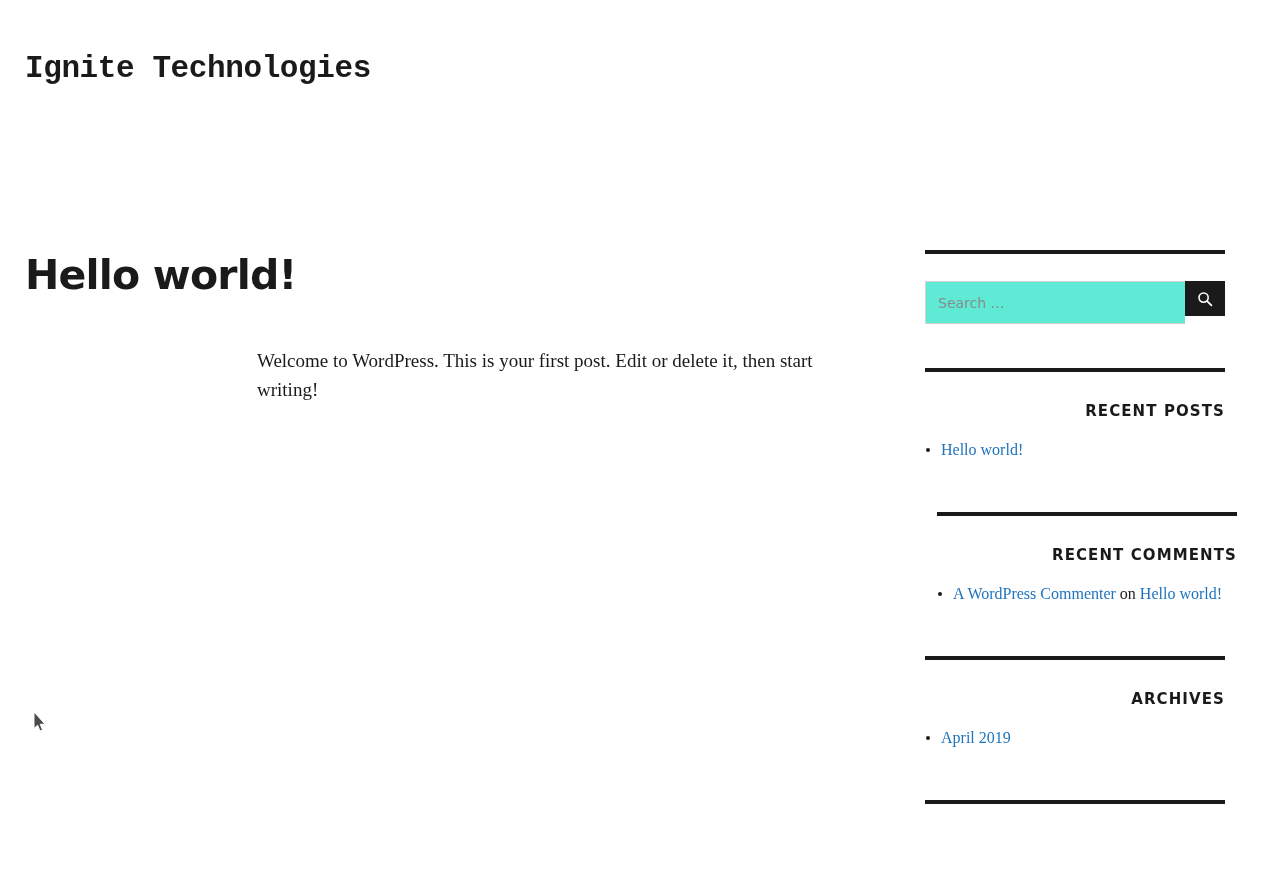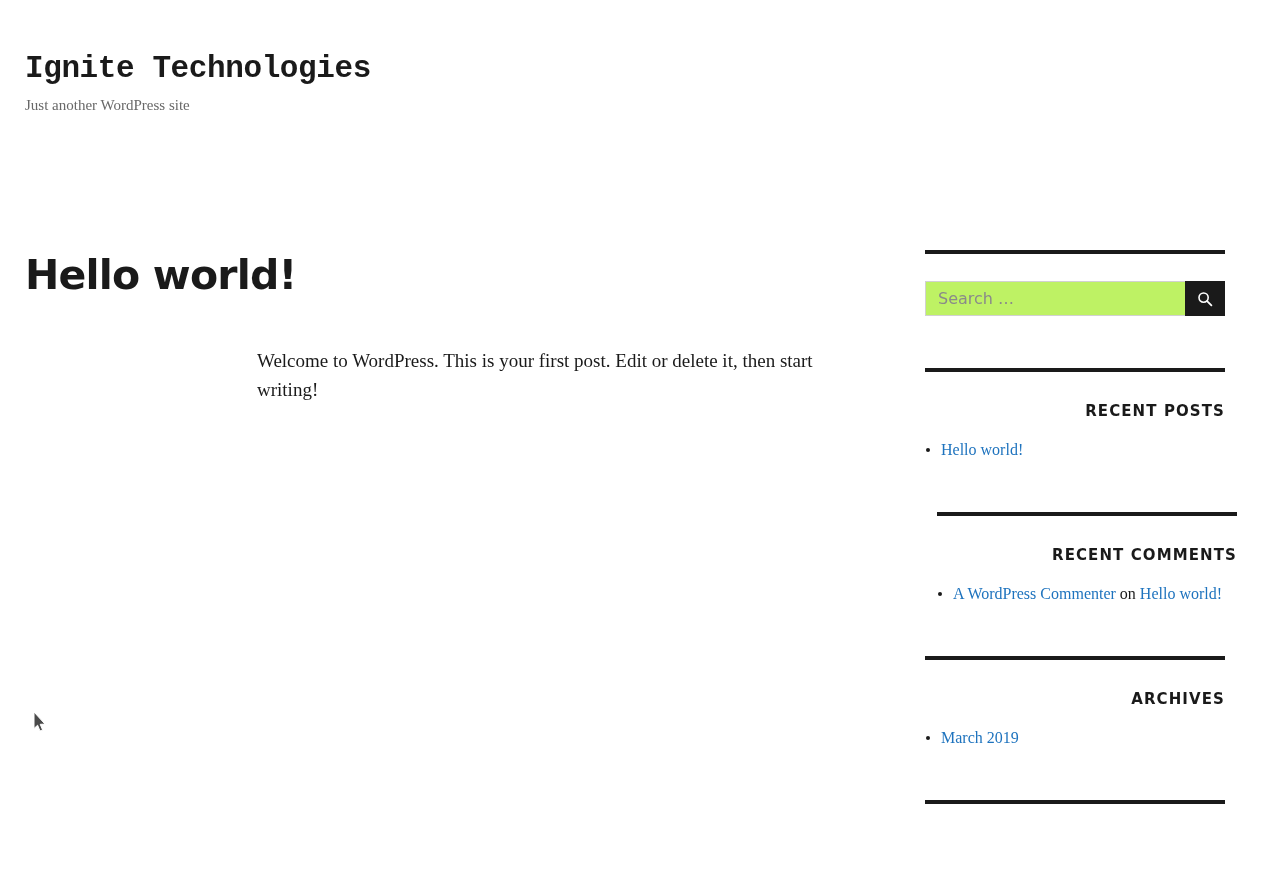--- a/index.html
+++ b/index.html
@@ -152,26 +152,26 @@
   .sep-on { color: #1a1a1a; }
 
   
   #search-form {
     display: flex;
     width: 300px;
     height: 35px;
   }
   #search-input {
     flex: 1;
-    height: 35px;
+    height: 43px;
     border: 1px solid #d1d1d1;
     border-right: none;
-    background: #bef264;
-    font-family: "DejaVu Sans", sans-serif;
-    font-size: 16px;
+    background: #5eead4;
+    font-family: "DejaVu Sans", sans-serif;
+    font-size: 14px;
     color: #686868;
     padding: 0 12px;
     outline: none;
   }
   #search-input::placeholder { color: #8a8a8a; }
   #search-submit {
     width: 40px;
     height: 35px;
     background: #1a1a1a;
     border: none;
@@ -204,21 +204,20 @@
     width: 14px;
     height: 22px;
     pointer-events: none;
   }
 </style>
 </head>
 <body>
 
 <header id="site-header">
   <h1 id="site-title">Ignite Technologies</h1>
-  <p id="site-description">Just another WordPress site</p>
 </header>
 
 <main id="content-area">
   <h2 id="post-title">Hello world!</h2>
 
   <div id="post-body-row">
 
     <div id="post-entry">
       <p>Welcome to WordPress. This is your first post. Edit or delete it, then start writing!</p>
     </div>
@@ -260,21 +259,21 @@
         <a href="#">A WordPress Commenter</a><span class="sep-on"> </span><span class="sep-on">on</span><span class="sep-on"> </span><a href="#">Hello world!</a>
       </li>
     </ul>
   </section>
 
   <section class="widget" id="widget-archives">
     <div class="widget-rule"></div>
     <h3 class="widget-title widget-title-spaced">Archives</h3>
     <ul class="widget-list widget-list-spaced">
       <li>
-        <a href="#">March 2019</a>
+        <a href="#">April 2019</a>
       </li>
     </ul>
   </section>
 
   <section class="widget" id="widget-categories">
     <div class="widget-rule"></div>
   </section>
 
 </aside>
 

